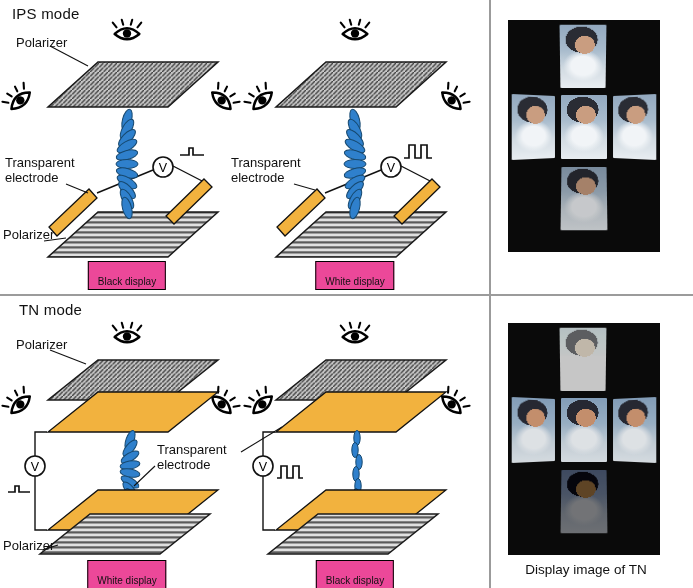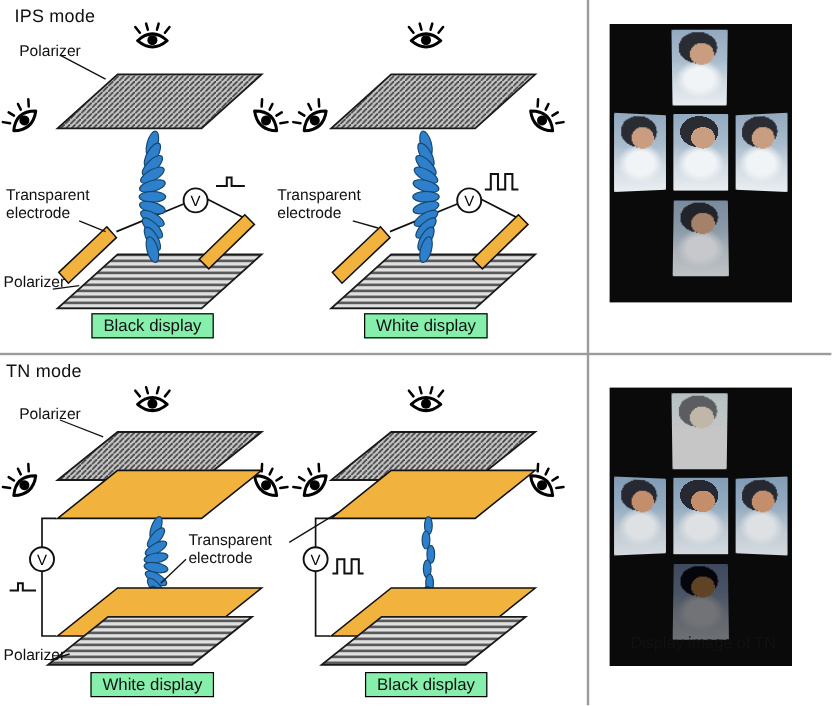--- a/index.html
+++ b/index.html
@@ -3,22 +3,22 @@
 <meta charset="utf-8">
 <style>
   *{box-sizing:border-box}
   html,body{margin:0;padding:0}
   body{width:693px;height:588px;background:#fff;color:#111;
        font-family:"Liberation Sans",sans-serif}
   .stage{position:relative;width:693px;height:588px;overflow:hidden;background:#fff}
   .abs{position:absolute}
   .title{font-weight:normal;font-size:15px;letter-spacing:.2px}
   .lbl{font-size:13px;line-height:1.12}
-  .cap{position:absolute;transform:translateX(-50%);border:1.6px solid #000;background:#86efac;
-       padding:1px 9px 2px;font-size:14px;white-space:nowrap}
+  .cap{position:absolute;transform:translateX(-50%);border:1.6px solid #000;background:#ec4899;
+       padding:14px 9px 2px;font-size:10px;white-space:nowrap}
   .pcap{position:absolute;width:164px;text-align:center;font-size:13.5px}
   .vline{position:absolute;left:489px;top:0;width:2px;height:588px;background:var(--divider,#9b9b9b)}
   .hline{position:absolute;left:0;top:294px;width:693px;height:2px;background:var(--divider,#9b9b9b)}
   svg.gfx{position:absolute;left:0;top:0}
   .plate{stroke:#1a1a1a;stroke-width:1.5}
   .elec{fill:var(--electrode,#f2b23e);stroke:#111;stroke-width:1.3}
   .lc{fill:var(--lc_fill,#2f80cc);stroke:var(--lc_stroke,#16486f);stroke-width:1}
   .wire{fill:none;stroke:#111;stroke-width:1.4}
   .wave{fill:none;stroke:#111;stroke-width:1.7}
   .leader{stroke:#111;stroke-width:1.1}
@@ -197,29 +197,29 @@
   <div class="cap" style="left:355px;top:261px">White display</div>
 
   <div class="photo-panel" style="left:508px;top:20px">
     <div class="photo t-top" style="left:52px;top:5px"></div>
     <div class="photo t-left" style="left:3px;top:75px"></div>
     <div class="photo" style="left:53px;top:75px"></div>
     <div class="photo t-right" style="left:103px;top:75px"></div>
     <div class="photo t-bottom ph-dim" style="left:53px;top:146px"></div>
   </div>
 
-  <div class="abs title" style="left:5px;top:301px">TN mode</div>
+  <div class="abs title" style="left:19px;top:301px">TN mode</div>
   <div class="abs lbl" style="left:16px;top:338px">Polarizer</div>
   <div class="abs lbl" style="left:157px;top:443px;width:86px">Transparent electrode</div>
   <div class="abs lbl" style="left:3px;top:539px">Polarizer</div>
   <div class="cap" style="left:127px;top:560px">White display</div>
   <div class="cap" style="left:355px;top:560px">Black display</div>
 
   <div class="photo-panel" style="left:508px;top:323px">
     <div class="photo t-top ph-pale" style="left:52px;top:5px"></div>
     <div class="photo t-left ph-cool" style="left:3px;top:75px"></div>
     <div class="photo ph-cool" style="left:53px;top:75px"></div>
     <div class="photo t-right ph-cool" style="left:103px;top:75px"></div>
     <div class="photo t-bottom ph-dark" style="left:53px;top:146px"></div>
   </div>
-  <div class="pcap" style="left:504px;top:528px">Display image of TN</div>
+  <div class="pcap" style="left:504px;top:562px">Display image of TN</div>
 
 </div>
 
 </body></html>

